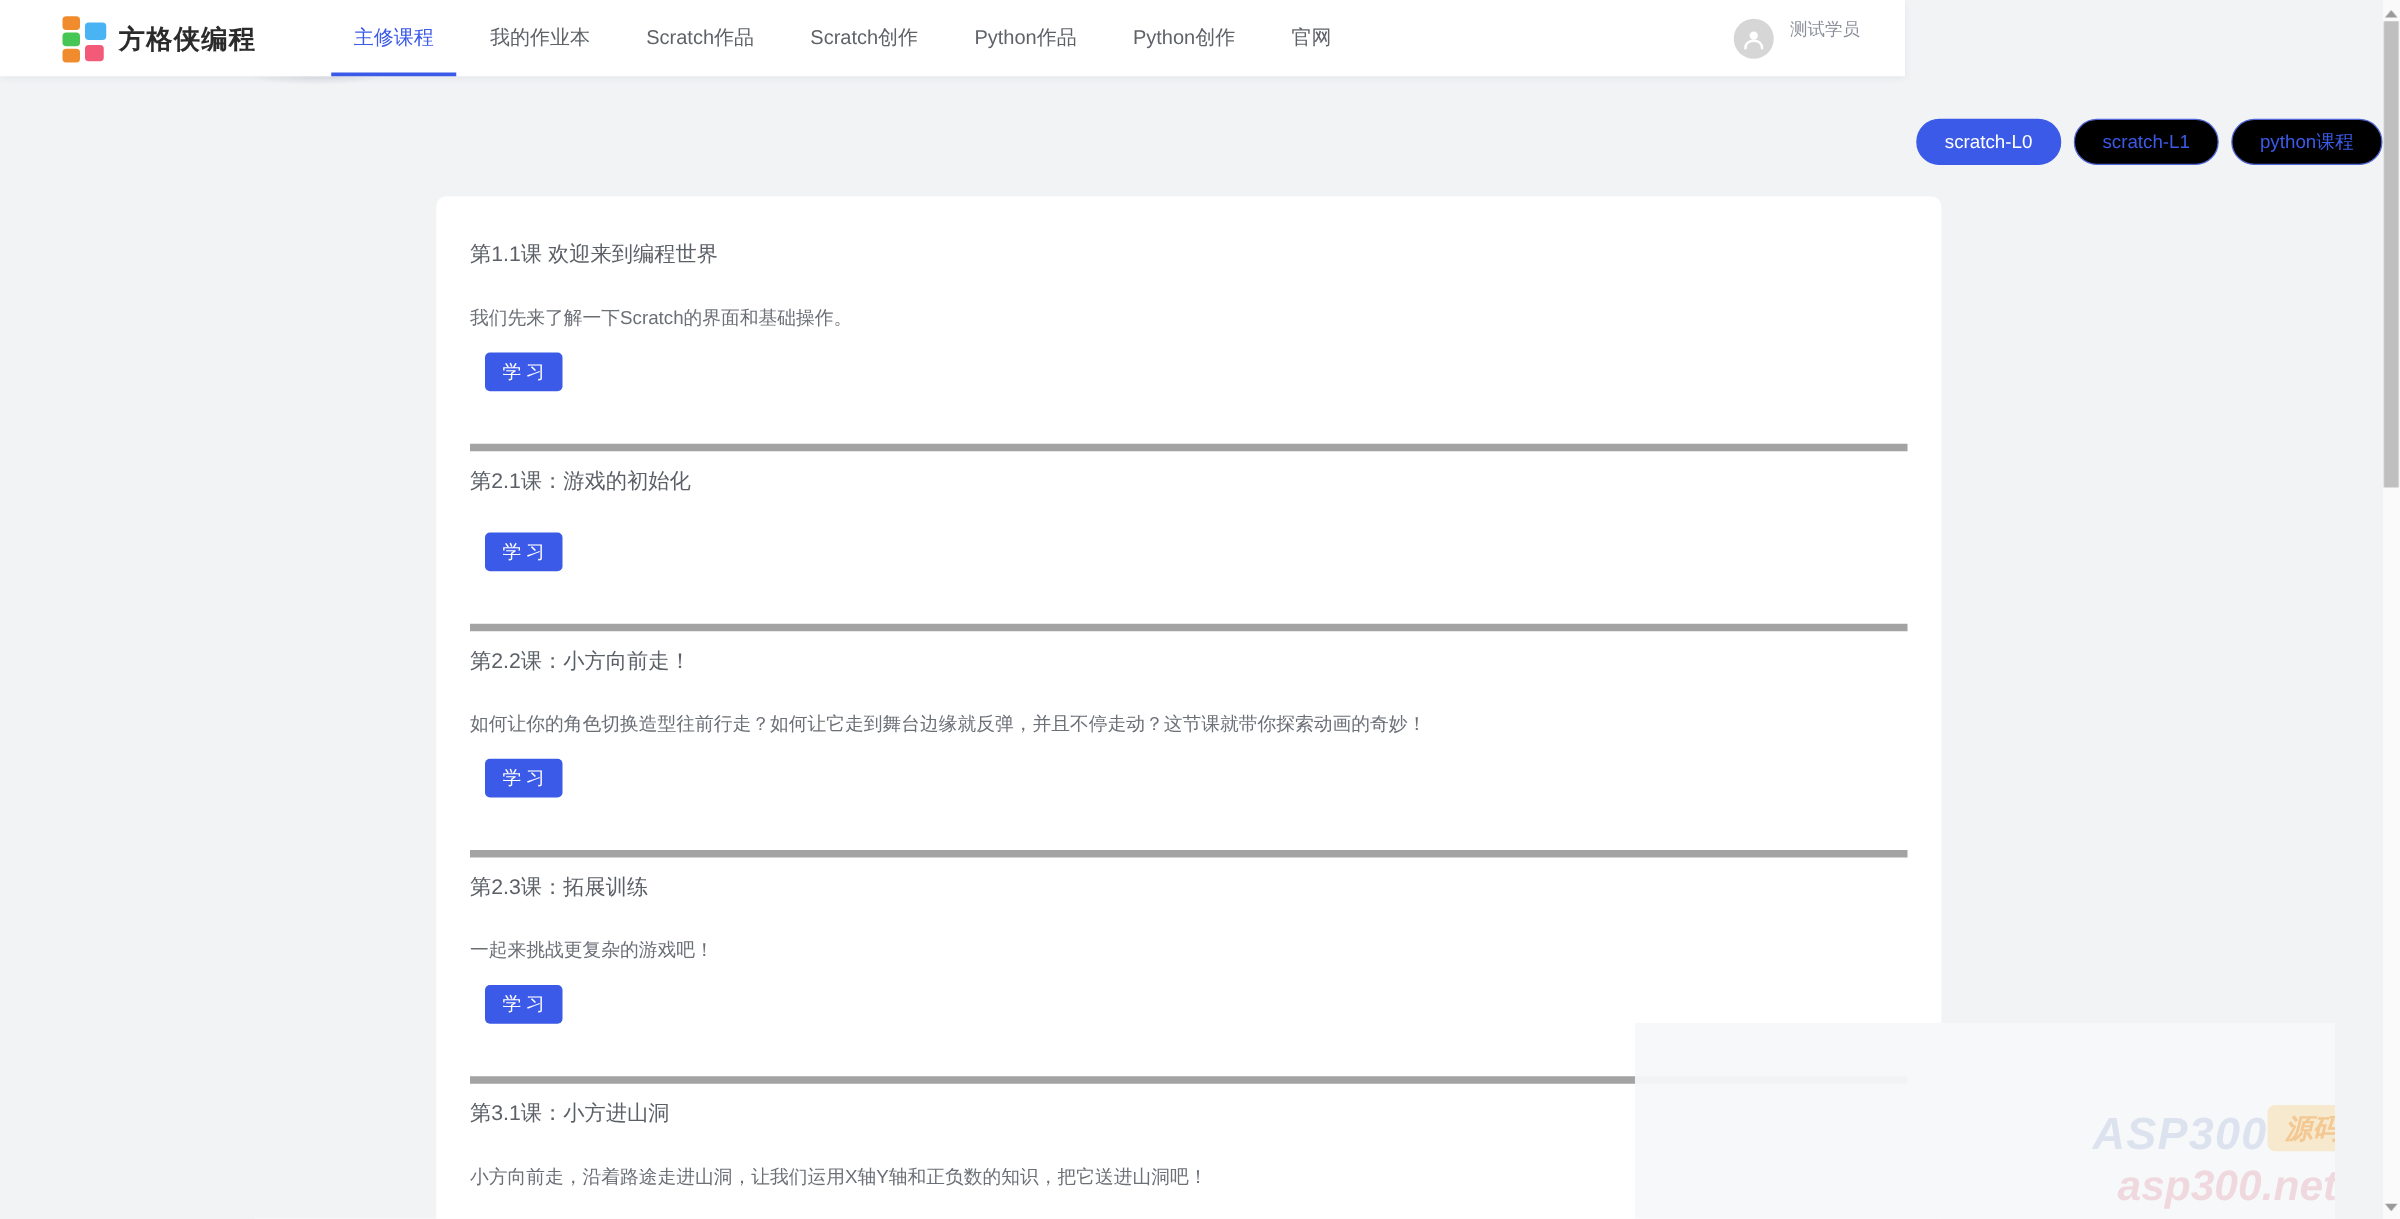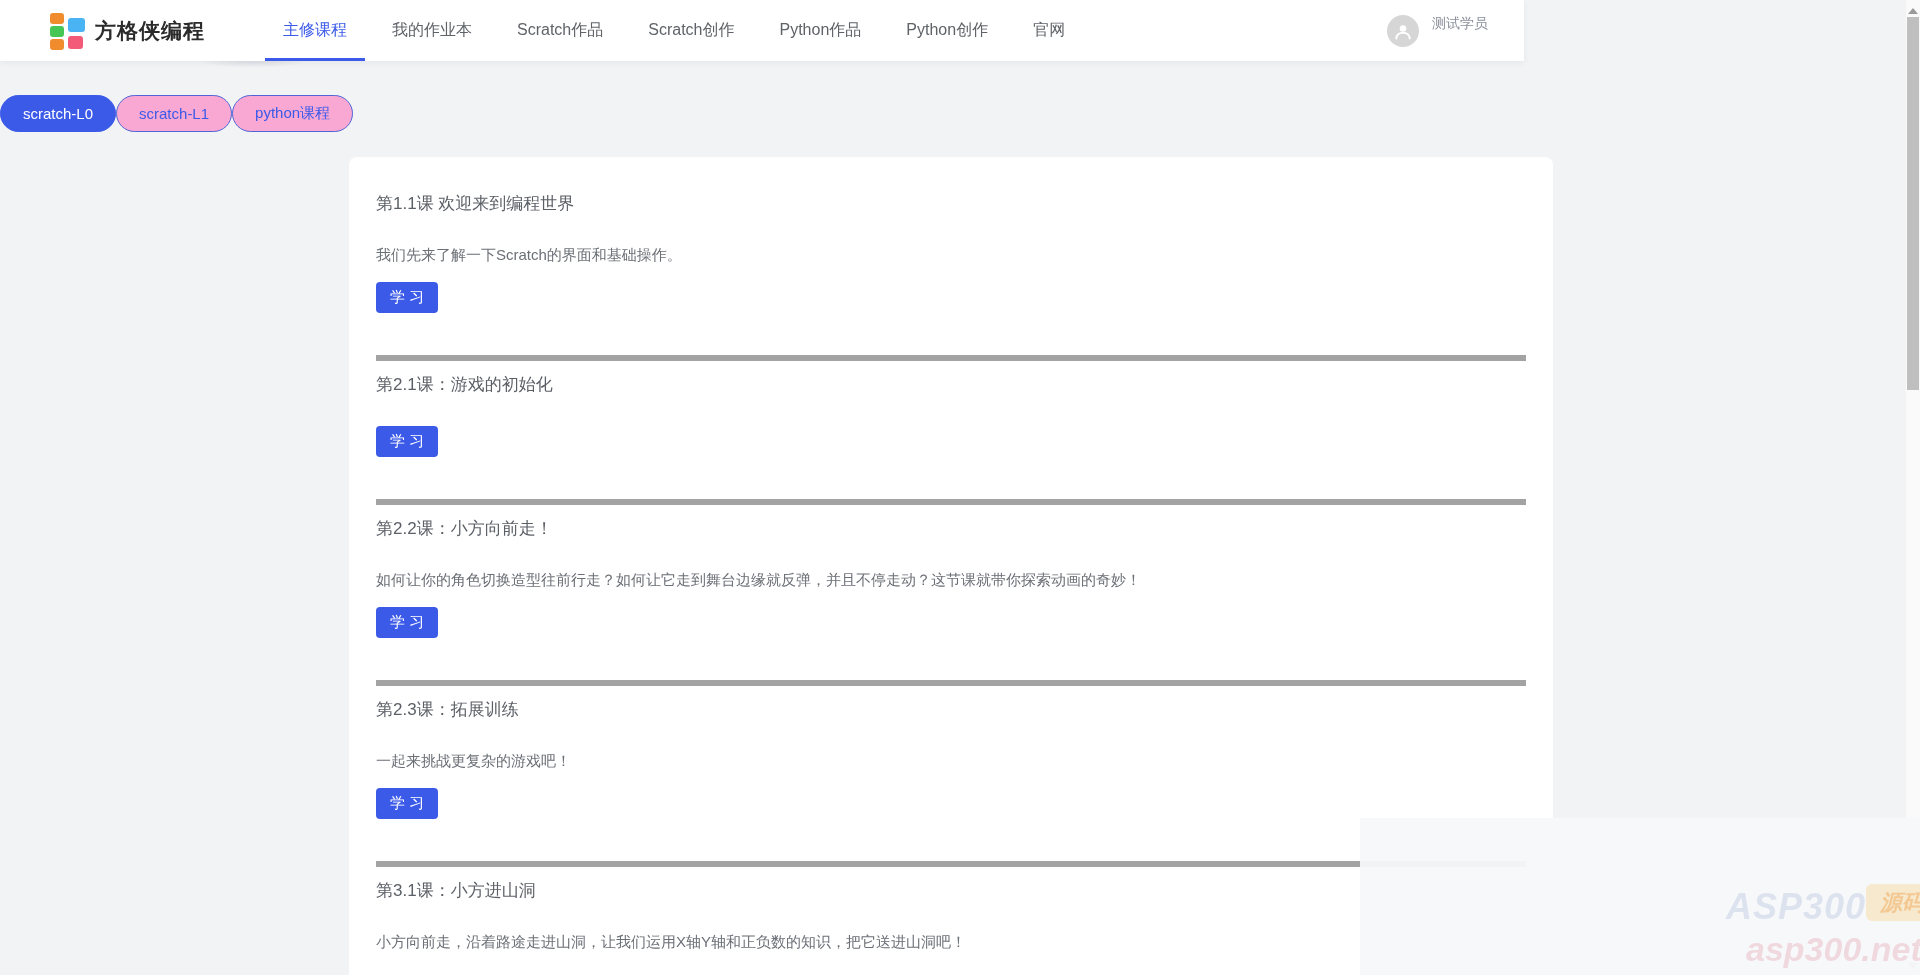--- a/index.html
+++ b/index.html
@@ -47,45 +47,45 @@
   .user-box { margin-left:auto; margin-right:36px; display:flex; align-items:flex-start; }
   .avatar {
     width:32px; height:32px; border-radius:50%; background:#d6d6d6;
     display:flex; align-items:center; justify-content:center; margin-right:13px; cursor:pointer;
   }
   .user-name { font-size:14px; color:#8a8f99; cursor:pointer; }
 
   
   .pill-row {
     position:absolute; top:95px; left:0; width:1906px;
-    display:flex; justify-content:flex-start; 
+    display:flex; justify-content:flex-end; gap:10px;
   }
   .pill {
     height:37px; border-radius:19px; padding:0 22px;
     display:flex; align-items:center; justify-content:center;
     font-size:15px; cursor:pointer; white-space:nowrap;
-    background:#f9a8d4; border:1px solid #5066d6; color:#3b5ae8;
+    background:#000000; border:1px solid #5066d6; color:#3b5ae8;
   }
   .pill.active { background:#3b5ae8; border-color:#3b5ae8; color:#ffffff; }
 
   
   .card {
     position:absolute; top:157px; left:349px; width:1204px; min-height:920px;
     background:#ffffff; border-radius:8px;
     padding:23px 27px 60px;
   }
   .lesson-item { padding-top:13px; padding-bottom:42px; }
   .lesson-item + .lesson-item { border-top:6px solid #a3a3a3; }
   .lesson-title { font-size:17px; line-height:22px; color:#5b5f66; margin-bottom:30px; }
   .lesson-desc  { font-size:15px; line-height:20px; color:#6b6f76; margin-bottom:17px; }
   .learn-btn {
     height:31px; padding:0 14px; border:none; border-radius:4px;
     background:#3b5ae8; color:#ffffff; font-size:15px;
-    font-family:Liberation Sans, sans-serif;
-    cursor:pointer; white-space:nowrap;
+    font-family:Liberation Serif, serif;
+    cursor:pointer; white-space:nowrap;margin-left:12px;
   }
 
   
   .scrollbar {
     position:fixed; right:0; top:0; width:14px; height:975px;
     background:#fafafa; z-index:40;
   }
   .sb-arrow-up {
     position:absolute; top:8px; left:2px;
     width:0; height:0; border-left:5px solid transparent; border-right:5px solid transparent;
@@ -96,21 +96,21 @@
     background:#bfbfbf; cursor:pointer;
   }
   .sb-arrow-down {
     position:absolute; bottom:6px; left:2px;
     width:0; height:0; border-left:5px solid transparent; border-right:5px solid transparent;
     border-top:6px solid #9a9a9a; cursor:pointer;
   }
 
   
   .wm-overlay {
-    position:fixed; left:1360px; top:818px; width:560px; height:157px;
+    position:fixed; left:1308px; top:818px; width:560px; height:157px;
     background:rgba(247,248,250,0.95); z-index:50; overflow:hidden;
   }
   .wm-line1 {
     position:absolute; left:366px; top:68px;
     font-size:36px; font-weight:bold; font-style:italic; letter-spacing:1px;
     color:rgba(160,180,215,0.30);
   }
   .wm-badge {
     position:absolute; left:506px; top:66px; width:72px; height:37px;
     background:rgba(247,226,182,0.65); border-radius:6px;

